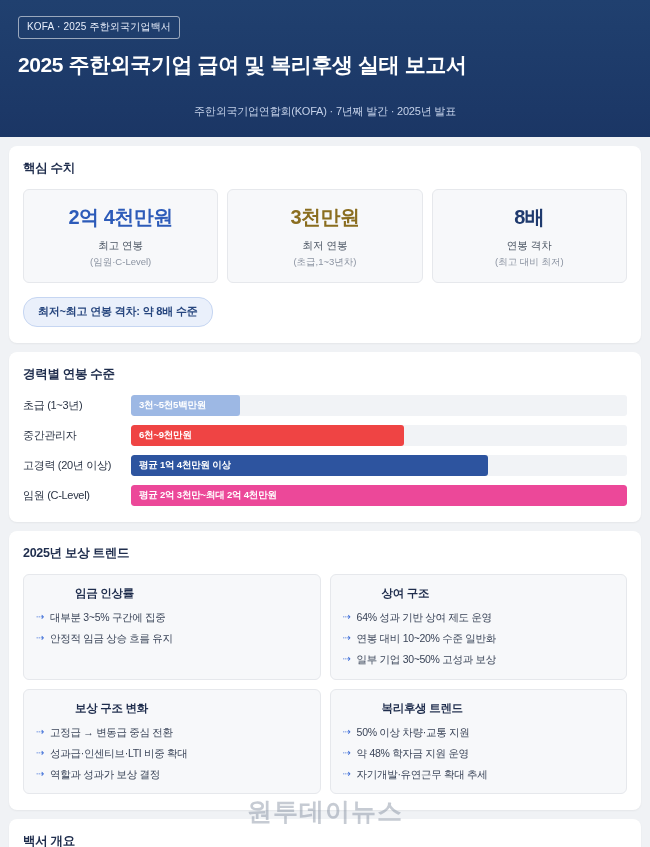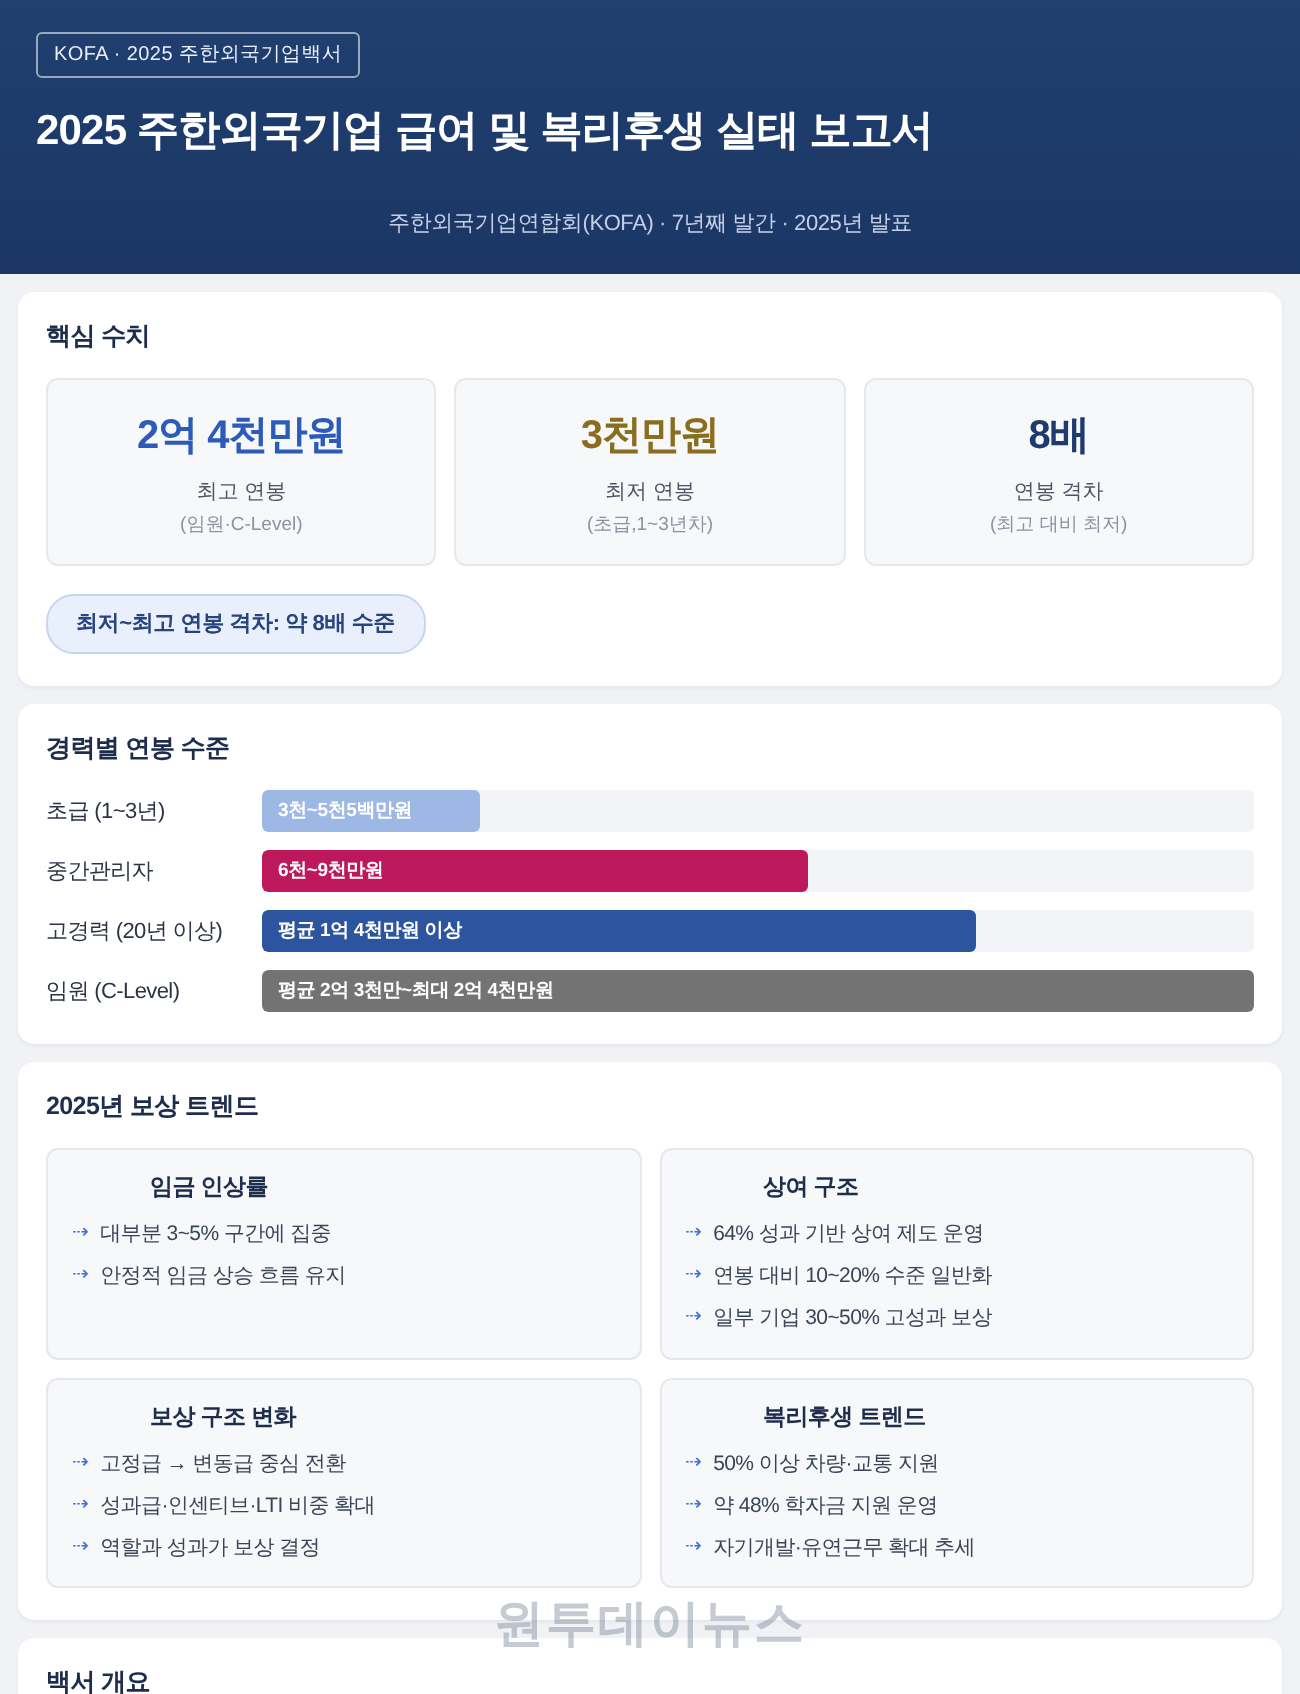--- a/index.html
+++ b/index.html
@@ -223,33 +223,33 @@
     <div>
       <div class="bar-row">
         <div class="bar-label">초급 (1~3년)</div>
         <div class="bar-track">
           <div class="bar-fill" id="bar0" style="width: 22%; background: rgb(157, 184, 228);">3천~5천5백만원</div>
         </div>
       </div>
       <div class="bar-row">
         <div class="bar-label">중간관리자</div>
         <div class="bar-track">
-          <div class="bar-fill" id="bar1" style="width: 55%; background: #be185d;">6천~9천만원</div>
+          <div class="bar-fill" id="bar1" style="width: 55%; background: #ef4444;">6천~9천만원</div>
         </div>
       </div>
       <div class="bar-row">
         <div class="bar-label">고경력 (20년 이상)</div>
         <div class="bar-track">
           <div class="bar-fill" id="bar2" style="width: 72%; background: rgb(45, 84, 159);">평균 1억 4천만원 이상</div>
         </div>
       </div>
       <div class="bar-row">
         <div class="bar-label">임원 (C-Level)</div>
         <div class="bar-track">
-          <div class="bar-fill" id="bar3" style="width: 100%; background: #737373;">평균 2억 3천만~최대 2억 4천만원</div>
+          <div class="bar-fill" id="bar3" style="width: 100%; background: #ec4899;">평균 2억 3천만~최대 2억 4천만원</div>
         </div>
       </div>
     </div>
   </div>
 
   <div class="card">
     <div class="card-title">2025년 보상 트렌드</div>
     <div class="trend-grid">
 
       <div class="trend-box">

